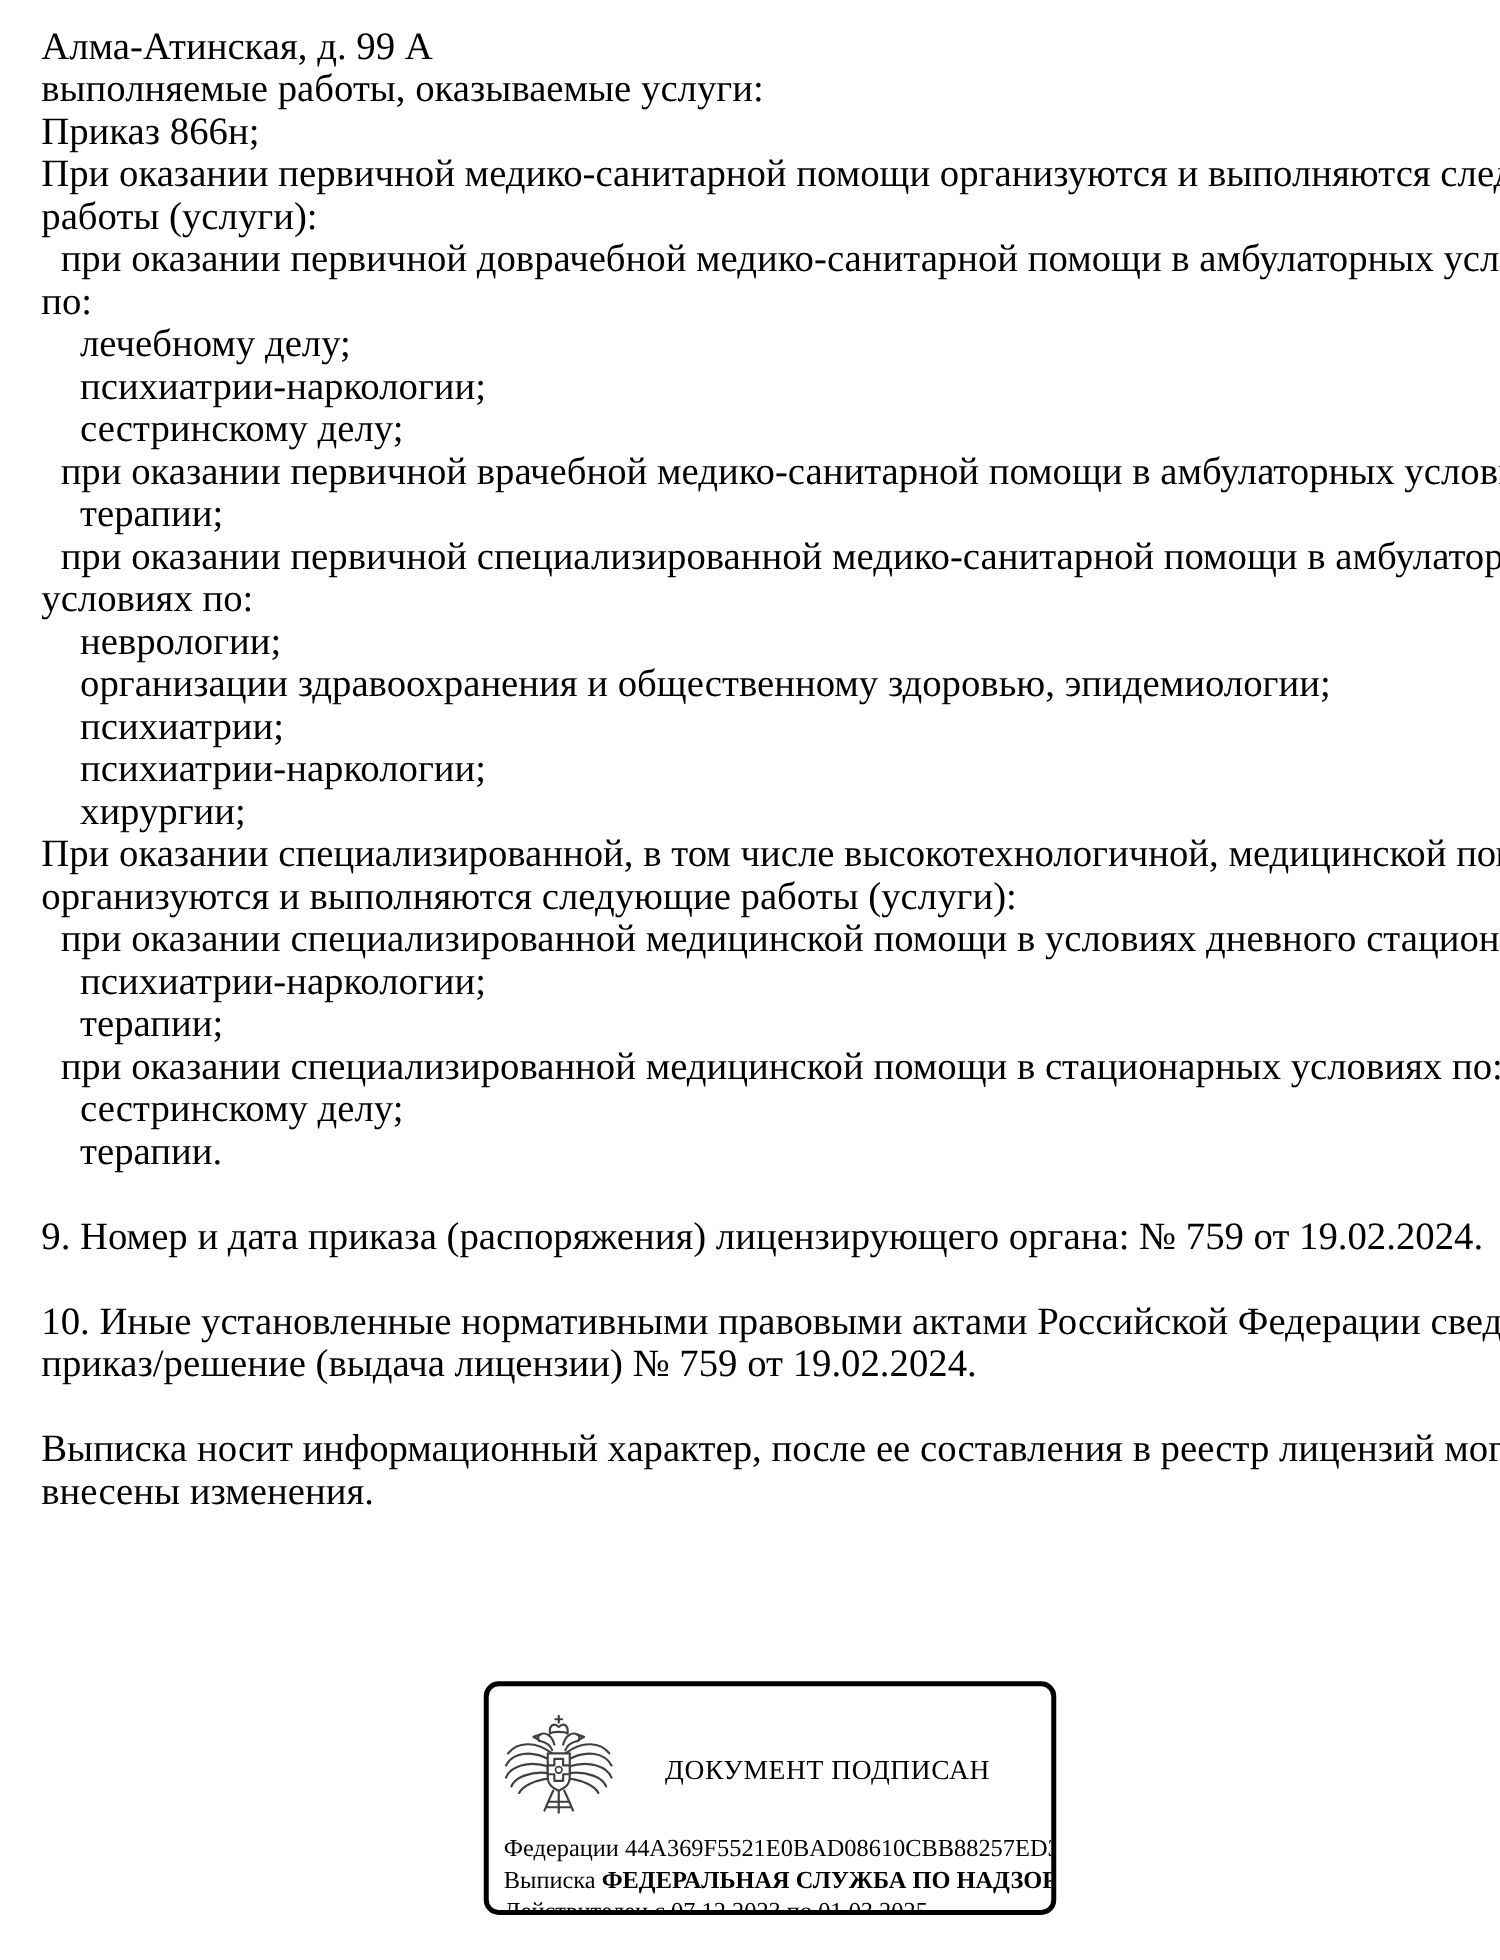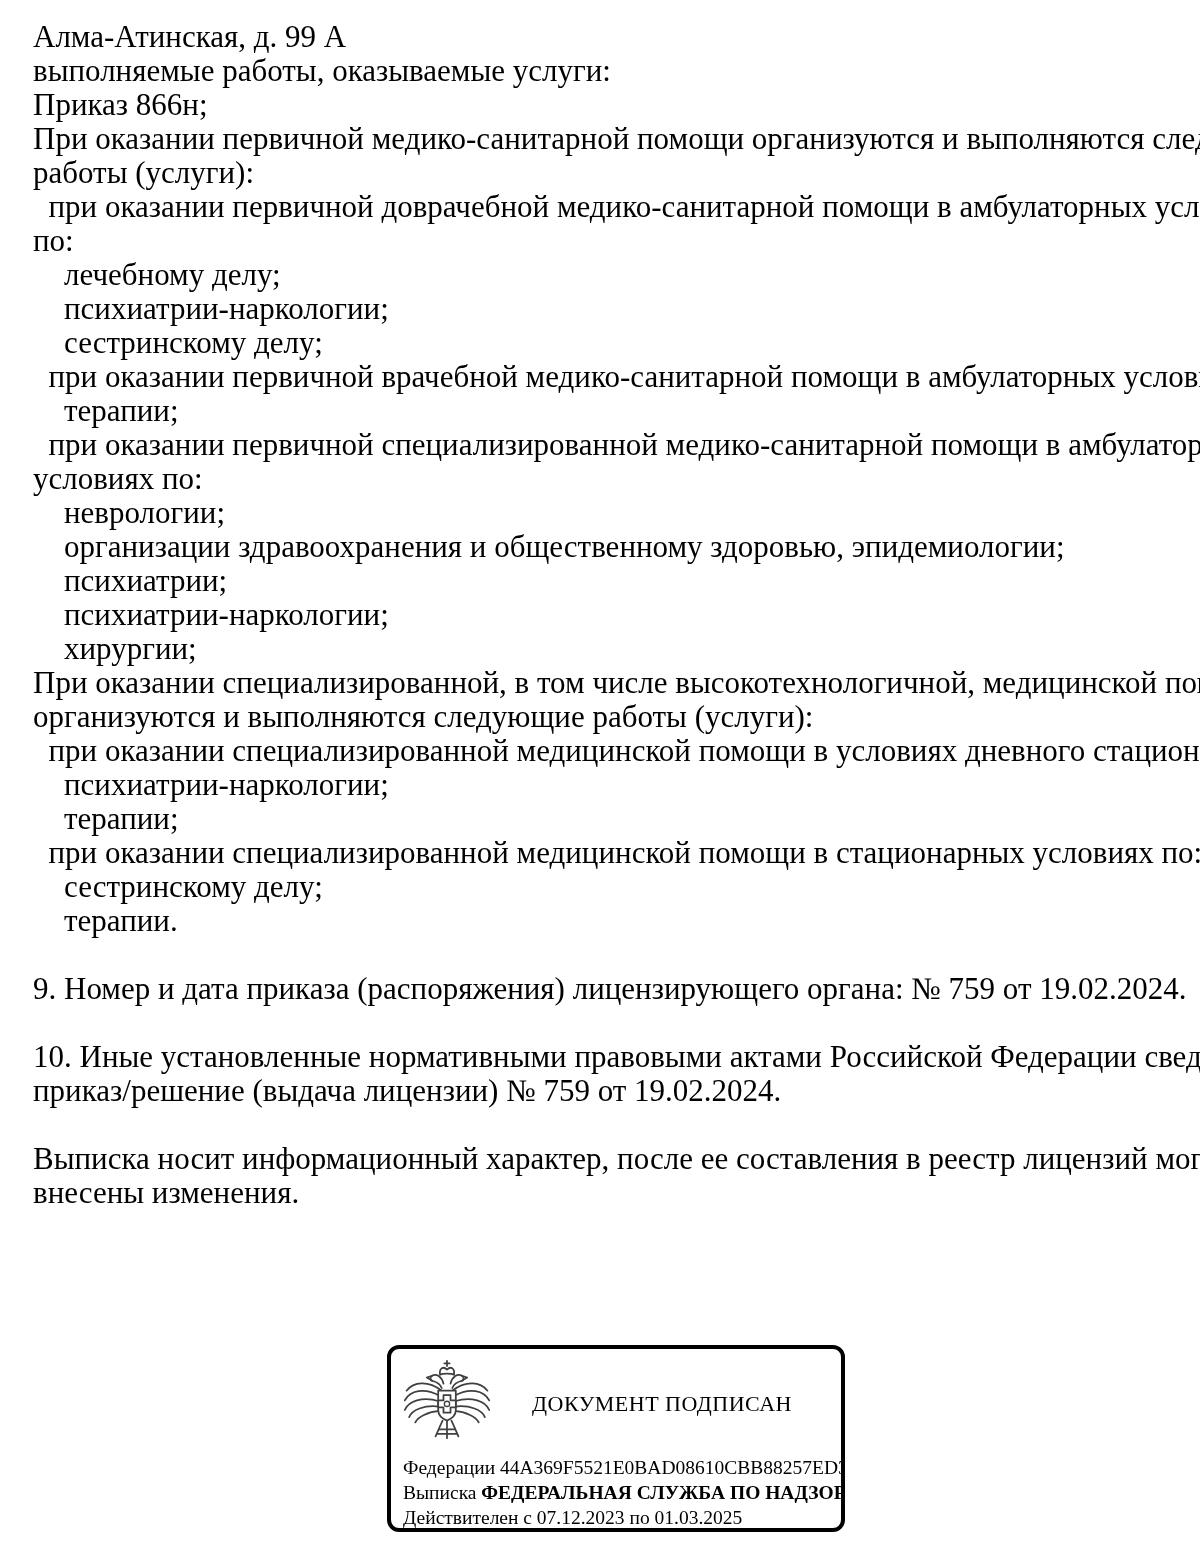--- a/index.html
+++ b/index.html
@@ -30,21 +30,21 @@
     position: absolute;
     left: 387px;
     top: 1345px;
     width: 458px;
     height: 187px;
     box-sizing: border-box;
     border: 4px solid #000000;
     border-radius: 12px;
     background: #ffffff;
     overflow: hidden;
-    padding: 8px 8px 0 12px;
+    padding: 20px 8px 0 12px;
   }
   .stamp-header {
     display: flex;
     align-items: center;
     height: 92px;
   }
   .emblem {
     width: 88px;
     height: 88px;
     flex: 0 0 auto;

